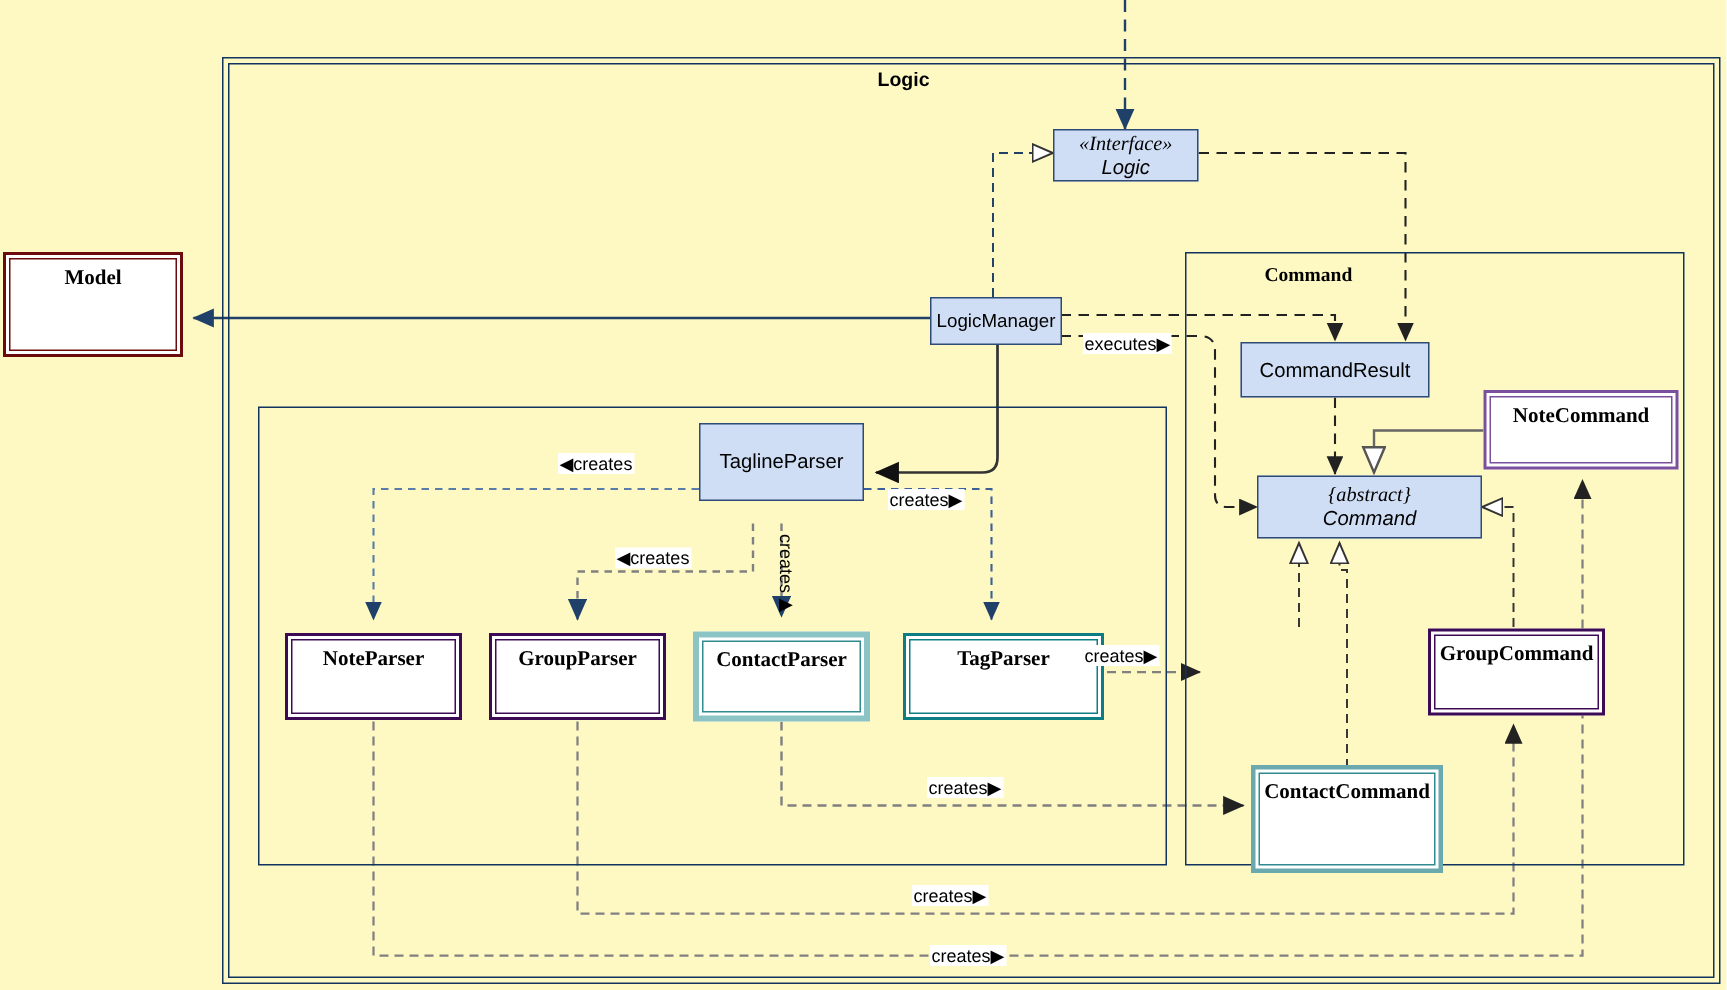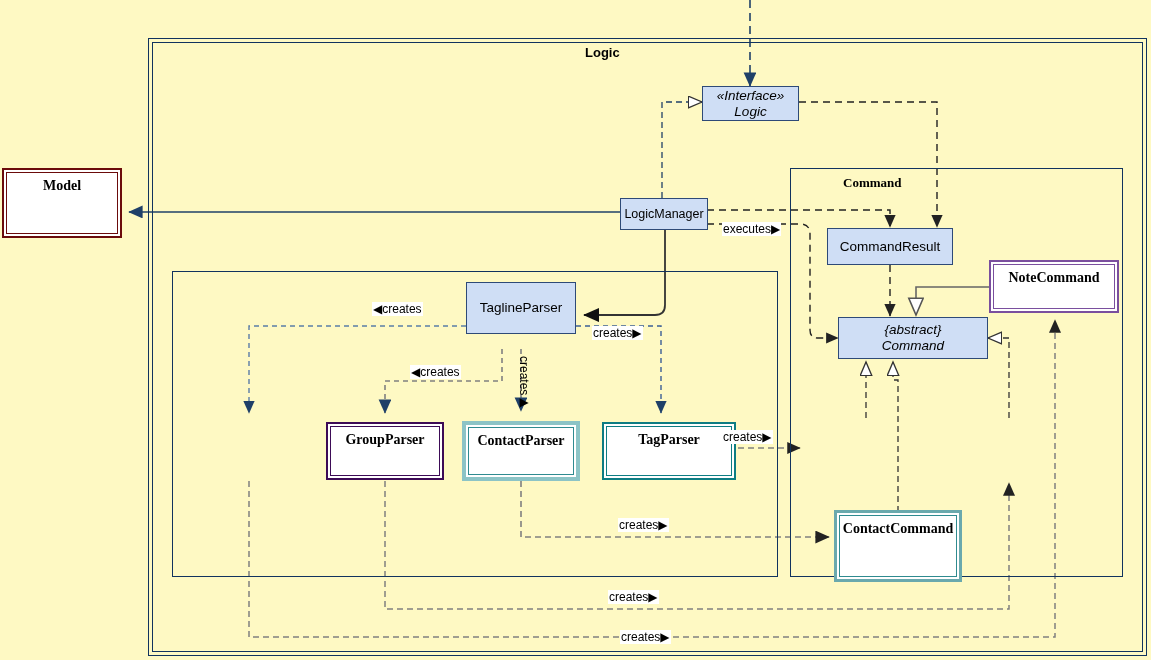--- a/index.html
+++ b/index.html
@@ -40,21 +40,21 @@
   .node .lbl{display:block;width:100%;}
 
   
   .node.blue{
     background:#cfdef5;
     border:1px solid #2e4a77;
     align-items:center;
     font-size:13.5px;
   }
   .node.blue .lbl{line-height:1.15;}
-  .node.blue .l1{font-style:italic;display:block;}
+  .node.blue .l1{font-style:italic;display:block;font-family:Liberation Serif, serif;}
   .node.blue .l2{font-style:italic;display:block;}
 
   
   .node.dbl{
     border-width:2px;border-style:solid;
     padding-top:8px;
     font-weight:bold;
     font-family:"Liberation Serif", serif;
     font-size:14px;
   }
@@ -191,34 +191,40 @@
   </div>
 
   <div class="node dbl violet" style="left:989px;top:260px;width:130px;height:53px;">
     <span class="lbl">NoteCommand</span>
   </div>
 
   <div class="node blue" style="left:466px;top:282px;width:110px;height:52px;">
     <span class="lbl">TaglineParser</span>
   </div>
 
+  <div class="node dbl purple" style="left:190px;top:422px;width:118px;height:58px;">
+    <span class="lbl">NoteParser</span>
+  </div>
 
   <div class="node dbl purple" style="left:326px;top:422px;width:118px;height:58px;">
     <span class="lbl">GroupParser</span>
   </div>
 
   <div class="node dbl tealthick" style="left:462px;top:421px;width:118px;height:60px;">
     <span class="lbl">ContactParser</span>
   </div>
 
   <div class="node dbl teal" style="left:602px;top:422px;width:134px;height:58px;">
     <span class="lbl">TagParser</span>
   </div>
 
 
+  <div class="node dbl purple" style="left:952px;top:419px;width:118px;height:58px;">
+    <span class="lbl">GroupCommand</span>
+  </div>
 
   <div class="node dbl tealmid" style="left:834px;top:510px;width:128px;height:72px;">
     <span class="lbl">ContactCommand</span>
   </div>
 
   <div class="elabel" style="left:722px;top:222px;">
     <span>executes</span>▶
   </div>
 
   <div class="elabel" style="left:372px;top:302px;">◀<span>creates</span>

